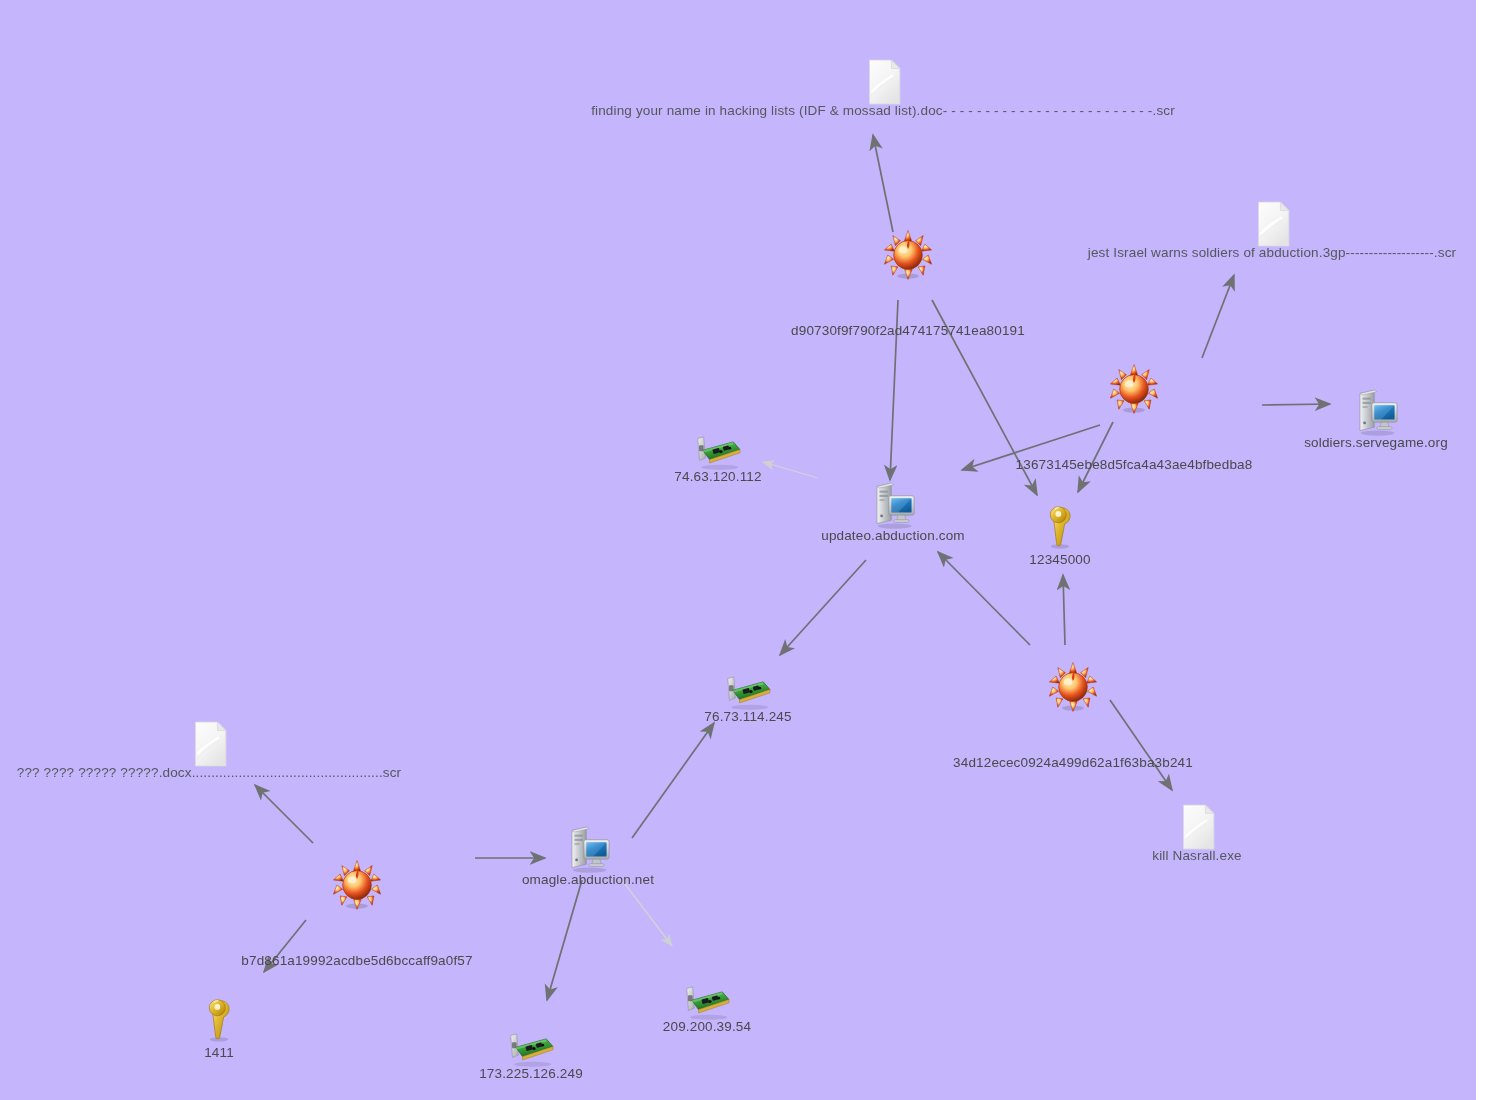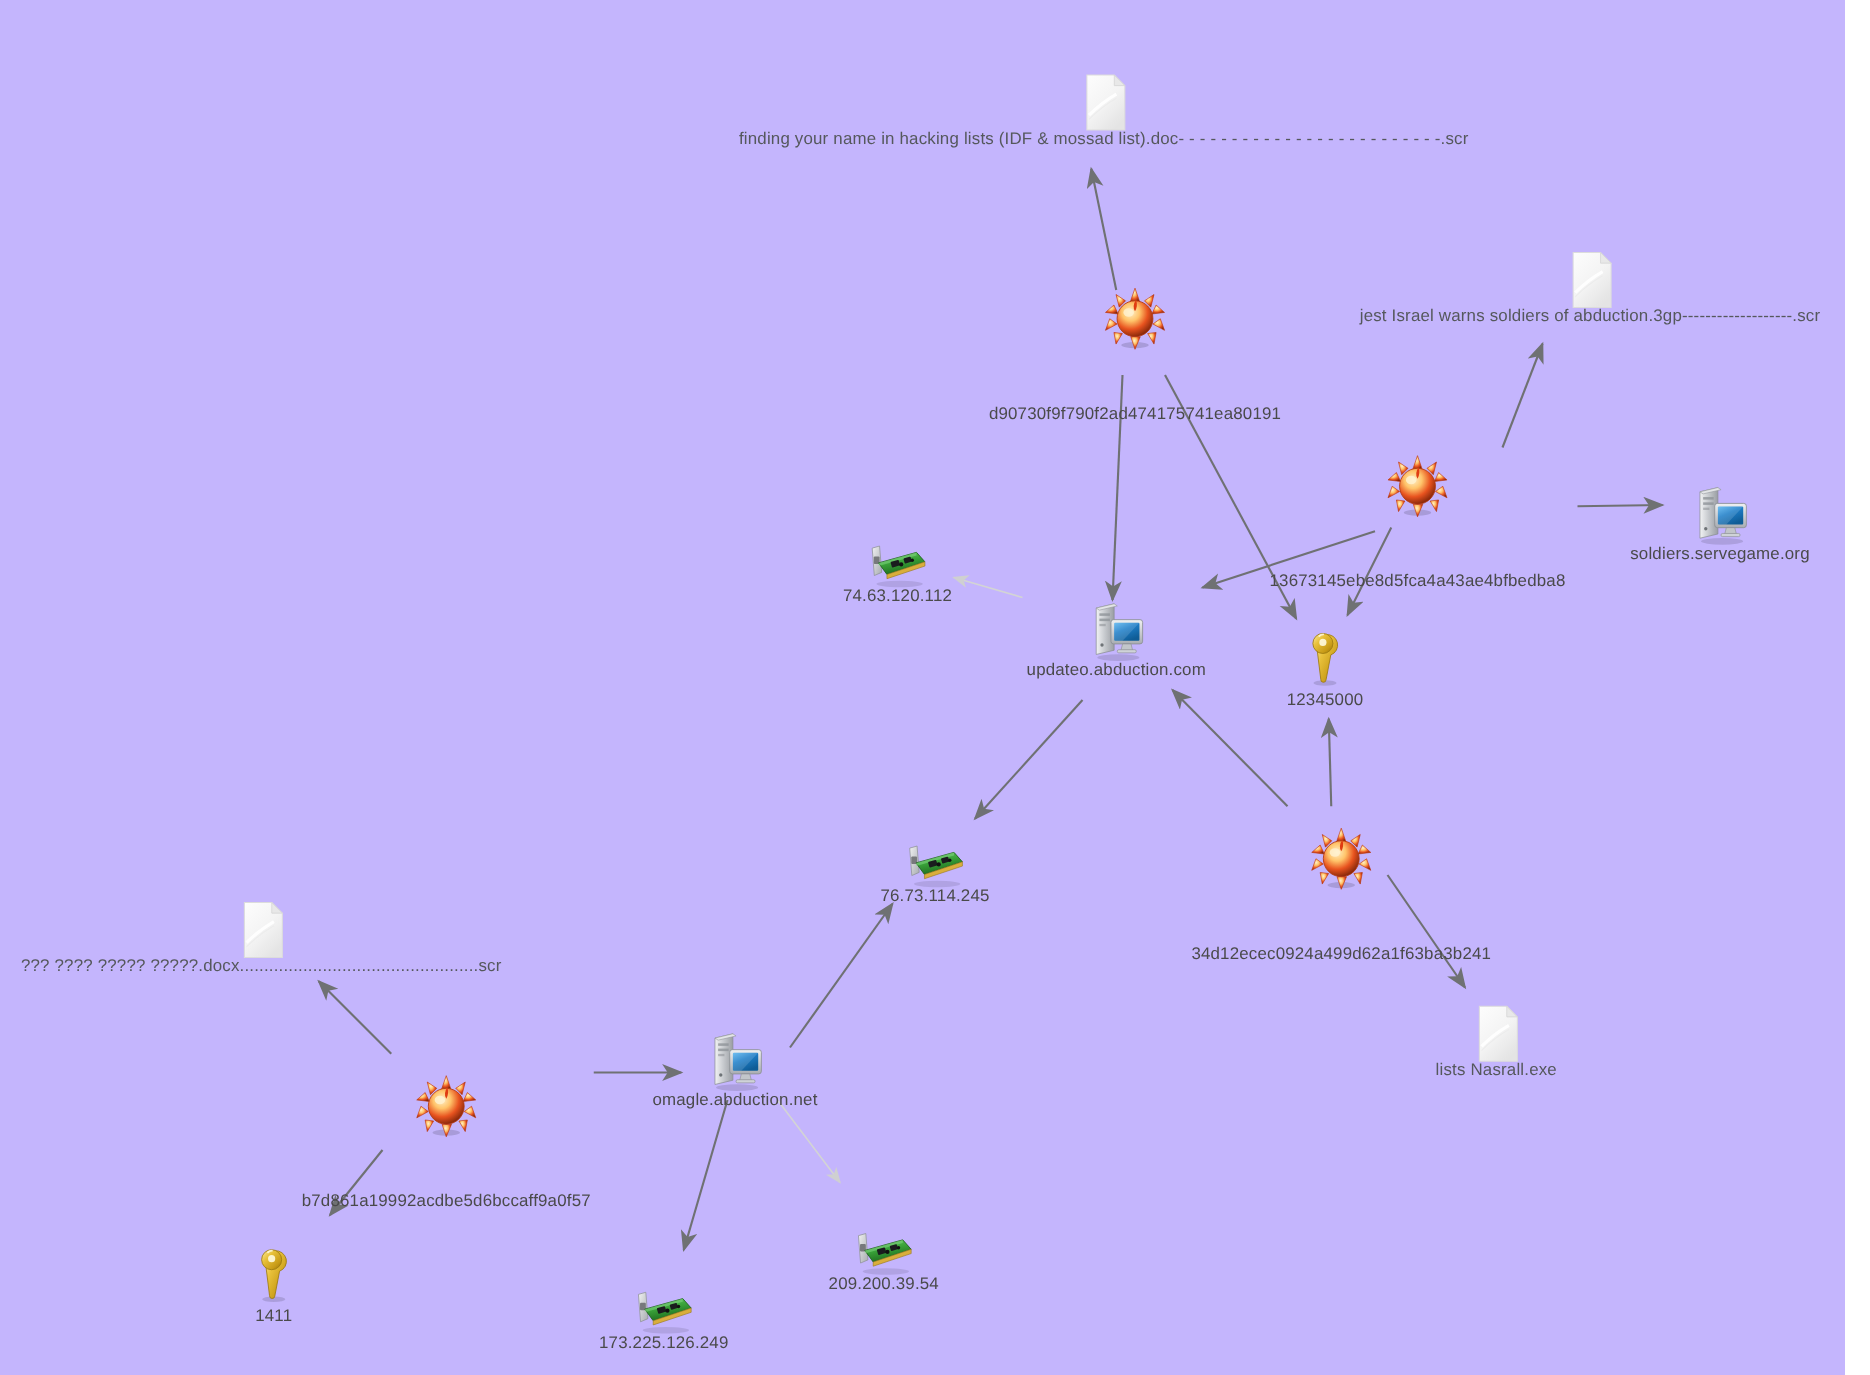--- a/index.html
+++ b/index.html
@@ -415,21 +415,21 @@
         <stop offset="55%" stop-color="#f4f4f4"></stop>
         <stop offset="100%" stop-color="#e4e4e4"></stop>
       </linearGradient>
     </defs>
     <path d="M16 6 L42 6 L52 16 L52 58 L16 58 Z" fill="url(#pg)" stroke="#dcdcdc" stroke-width="1"></path>
     <path d="M42 6 L52 16 L42 16 Z" fill="#e8e8e8" stroke="#d5d5d5" stroke-width="0.8"></path>
     <path d="M18 44 q12 -12 26 -20" stroke="#ffffff" stroke-width="3" fill="none" opacity="0.9"></path>
     <path d="M18 48 q12 -12 26 -20" stroke="#ececec" stroke-width="1" fill="none"></path>
   </svg>
         </div>
-        <div class="node-label doc-label">lists Nasrall.exe</div>
+        <div class="node-label doc-label">kill Nasrall.exe</div>
       </div>
       <div class="node host" style="left: 588px; top: 822px;">
         <div class="node-icon">
           <svg class="icon-svg" viewBox="0 0 64 64" xmlns="http://www.w3.org/2000/svg">
     <defs>
       <linearGradient id="twr" x1="0" y1="0" x2="1" y2="0">
         <stop offset="0%" stop-color="#f2f3f4"></stop>
         <stop offset="45%" stop-color="#c9ccd0"></stop>
         <stop offset="100%" stop-color="#9a9ea3"></stop>
       </linearGradient>

